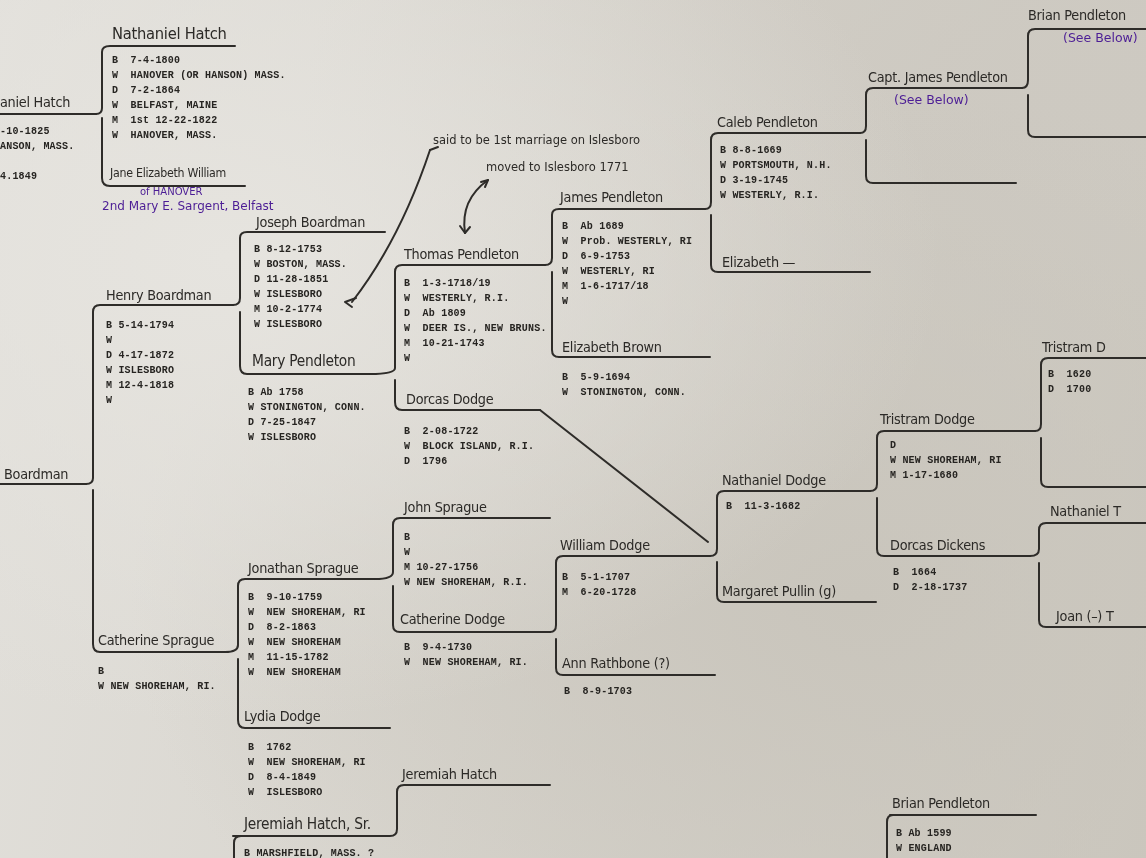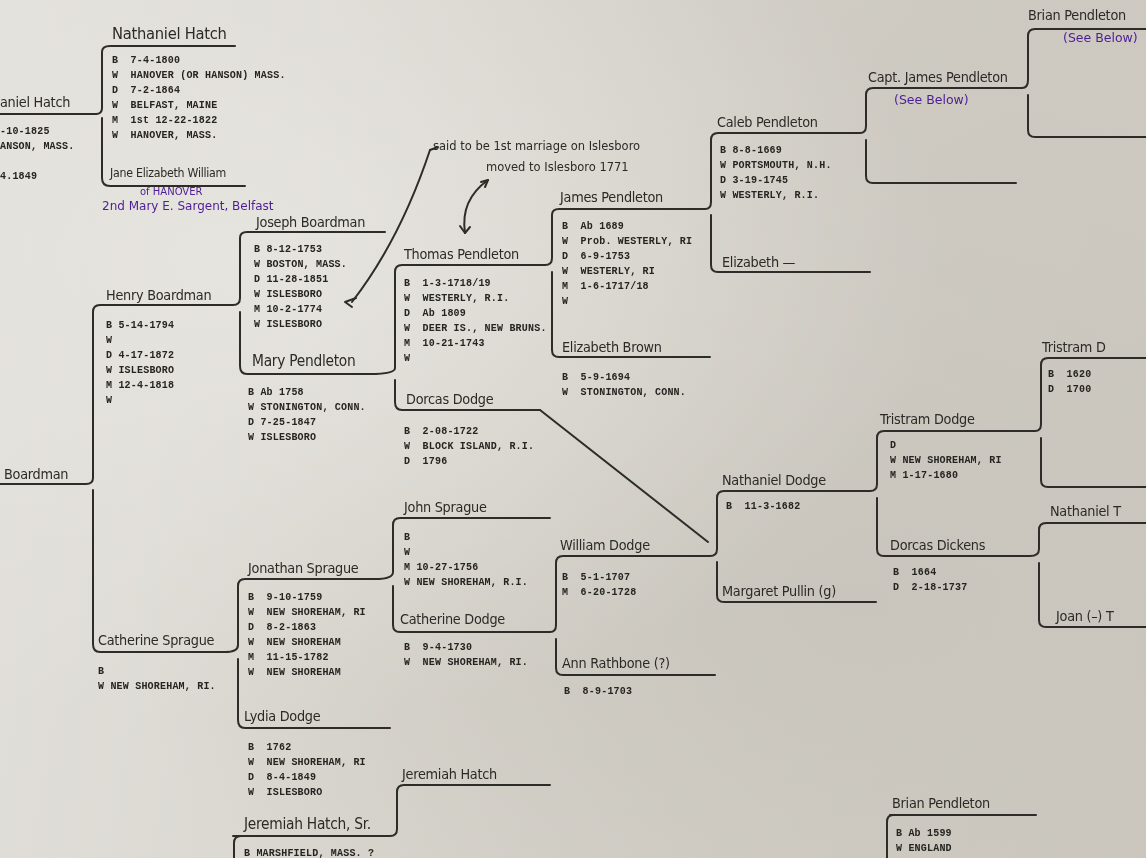--- a/index.html
+++ b/index.html
@@ -174,21 +174,21 @@
 W WESTERLY, R.I.</div>
 
 <div class="name" style="left:722px;top:254px">Elizabeth —</div>
 
 <div class="name" style="left:868px;top:69px">Capt. James Pendleton</div>
 <div class="sub" style="left:894px;top:92px;font-size:12.5px">(See Below)</div>
 
 <div class="name" style="left:1028px;top:7px">Brian Pendleton</div>
 <div class="sub" style="left:1063px;top:30px;font-size:12.5px">(See Below)</div>
 
-<div class="note" style="left:433px;top:139px">said to be 1st marriage on Islesboro</div>
+<div class="note" style="left:433px;top:133px">said to be 1st marriage on Islesboro</div>
 <div class="note" style="left:486px;top:160px">moved to Islesboro 1771</div>
 
 <div class="name" style="left:98px;top:632px">Catherine Sprague</div>
 <div class="facts" style="left:98px;top:664px">B
 W NEW SHOREHAM, RI.</div>
 
 <div class="name" style="left:248px;top:560px">Jonathan Sprague</div>
 <div class="facts" style="left:248px;top:590px">B  9-10-1759
 W  NEW SHOREHAM, RI
 D  8-2-1863

